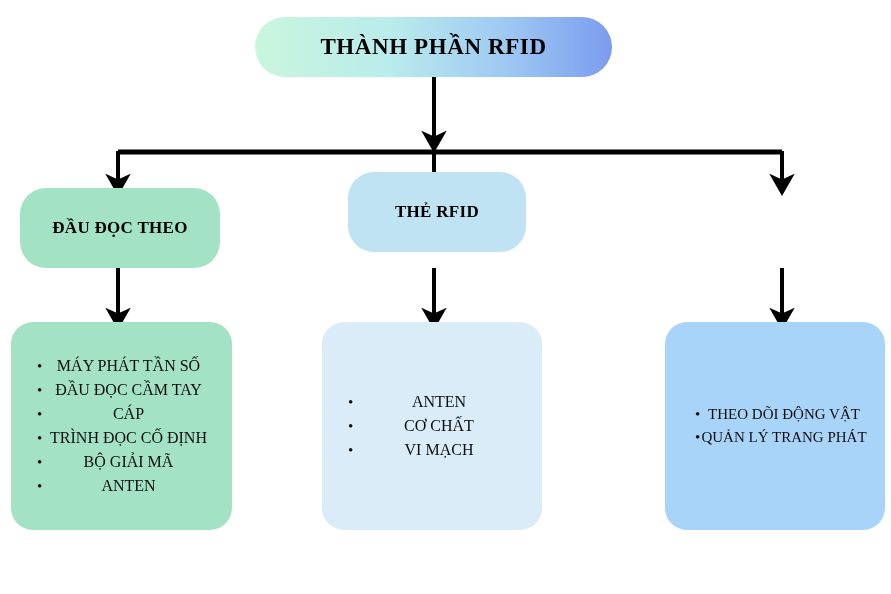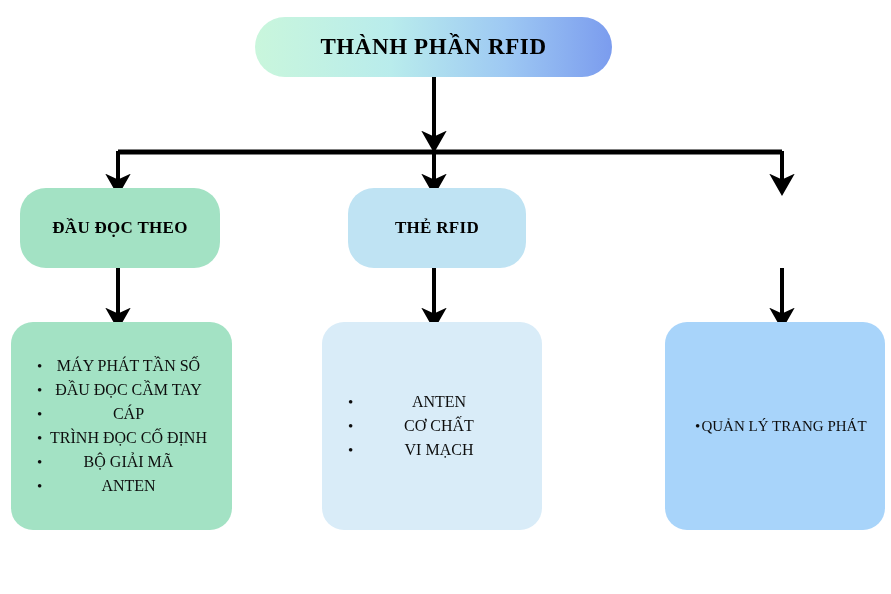--- a/index.html
+++ b/index.html
@@ -60,21 +60,21 @@
     color: #000000;
   }
   .node-reader {
     left: 20px;
     top: 188px;
     width: 200px;
     background: #a3e2c4;
   }
   .node-tag {
     left: 348px;
-    top: 188px;
+    top: 172px;
     width: 178px;
     background: #bfe3f3;
   }
   .node-software {
     left: 692px;
     top: 188px;
     width: 180px;
     background: #9ccef9;
   }
   .list-box {
@@ -187,17 +187,18 @@
   <div class="list-box list-tag">
     <ul class="items">
       <li>ANTEN</li>
       <li>CƠ CHẤT</li>
       <li>VI MẠCH</li>
     </ul>
   </div>
 
   <div class="list-box list-software">
     <ul class="items">
+      <li>THEO DÕI ĐỘNG VẬT</li>
       <li>QUẢN LÝ TRANG PHÁT</li>
     </ul>
   </div>
 
 </div>
 
 </body></html>

